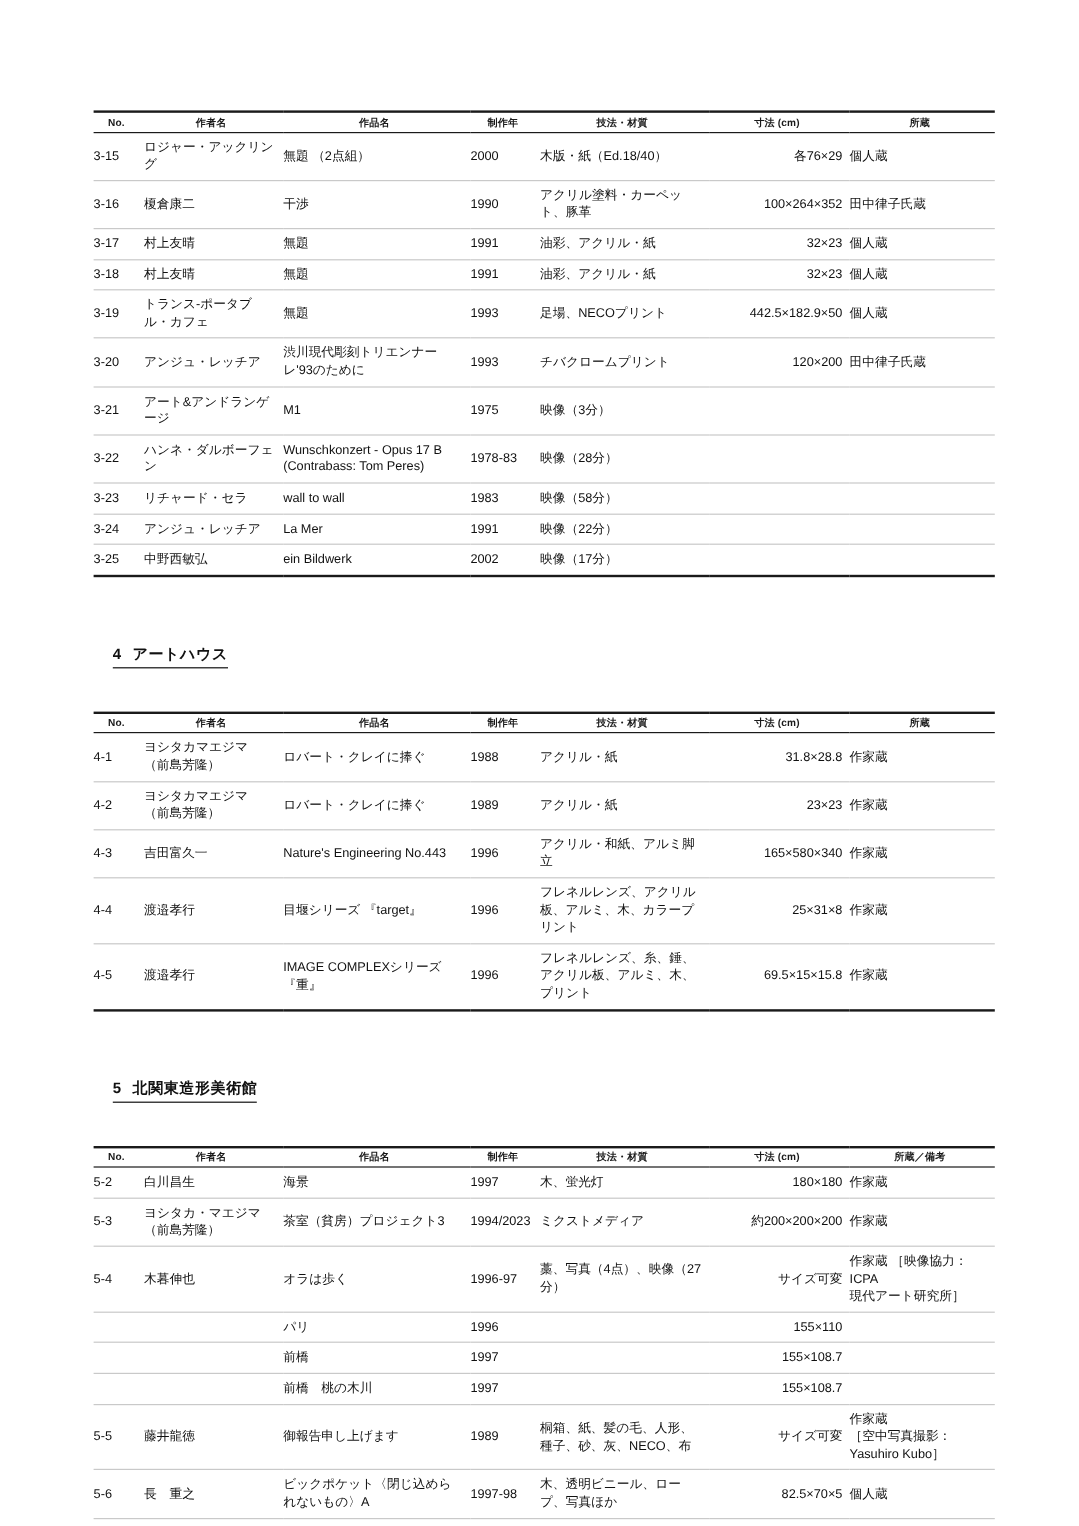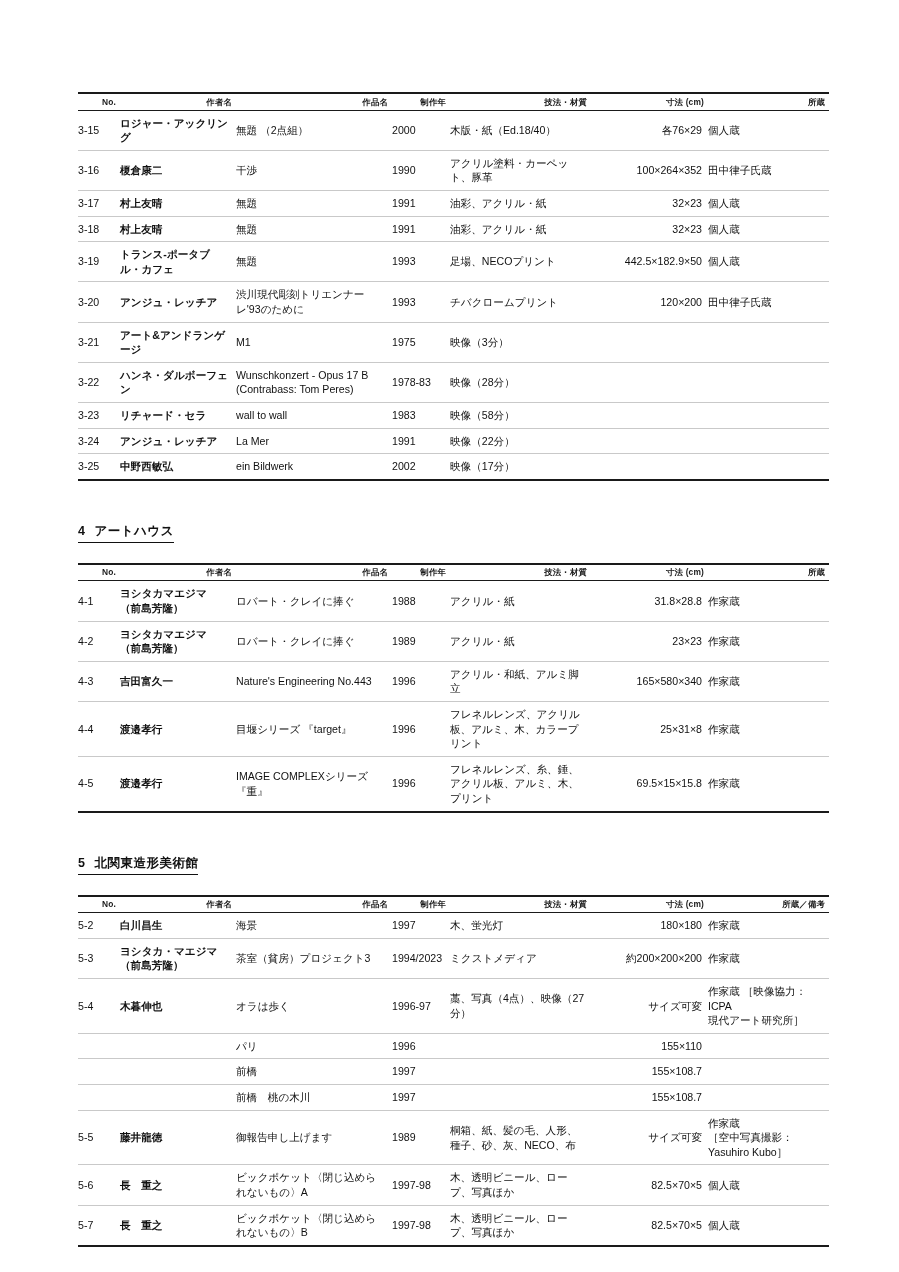--- a/index.html
+++ b/index.html
@@ -25,58 +25,58 @@
 
   
   .section-heading {
     font-size: 12.5px;
     font-weight: 700;
     letter-spacing: 0.04em;
     color: #111;
     display: inline-block;
     border-bottom: 1.2px solid #111;
     padding-bottom: 2px;
-    margin: 0;
+    margin: 16px;
   }
   .section-heading .num { margin-right: 9px; }
   .section-block { margin-top: 40px; }
   .section-block.first { margin-top: 0; }
   .heading-gap { height: 20px; }
 
   
   table.works {
     width: 751px;
     border-collapse: collapse;
     table-layout: fixed;
     font-size: 11px;
     border-top: 2.1px solid #1a1a1a;
     border-bottom: 2.1px solid #1a1a1a;
   }
   table.works thead th {
     font-size: 8.4px;
     font-weight: 700;
-    text-align: right;
+    text-align: center;
     color: #1a1a1a;
     padding: 2.5px 4px 2.5px 0;
     border-bottom: 1.4px solid #1a1a1a;
     letter-spacing: 0.02em;
     vertical-align: bottom;
     line-height: 1.25;
   }
   table.works tbody td {
     padding: 5px 6px 5px 0;
     border-bottom: 0.9px solid #c9c9c9;
     vertical-align: middle;
     line-height: 1.38;
     color: #111;
     font-size: 10.6px;
   }
   table.works tbody tr:last-child td { border-bottom: none; }
   td.c-no      { font-size: 10.6px; white-space: nowrap; }
-  td.c-artist  { font-weight: 700; }
+  td.c-artist  { font-weight: 400; }
   td.c-title   { }
   td.c-year    { white-space: nowrap; }
   td.c-media   { }
   td.c-size    { white-space: nowrap; text-align: right; }
   td.c-owner   { }
 
   
   col.w-no     { width: 42px; }
   col.w-artist { width: 116px; }
   col.w-title  { width: 156px; }

